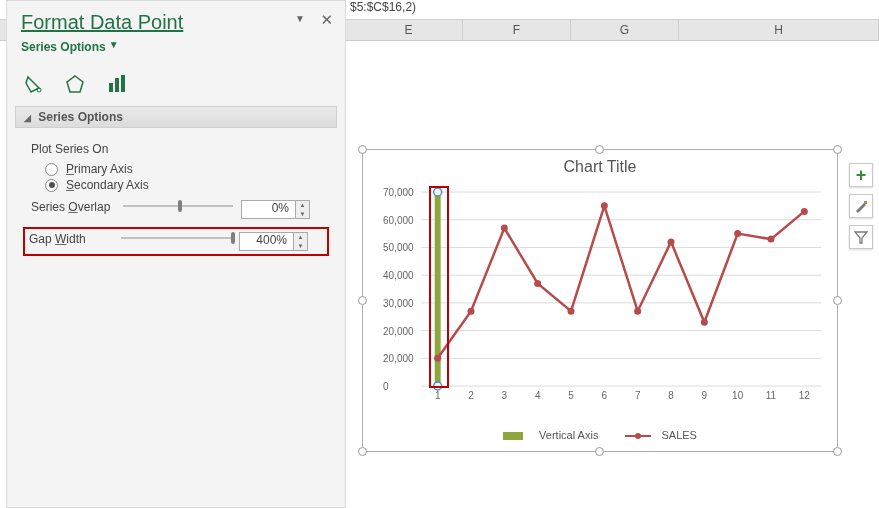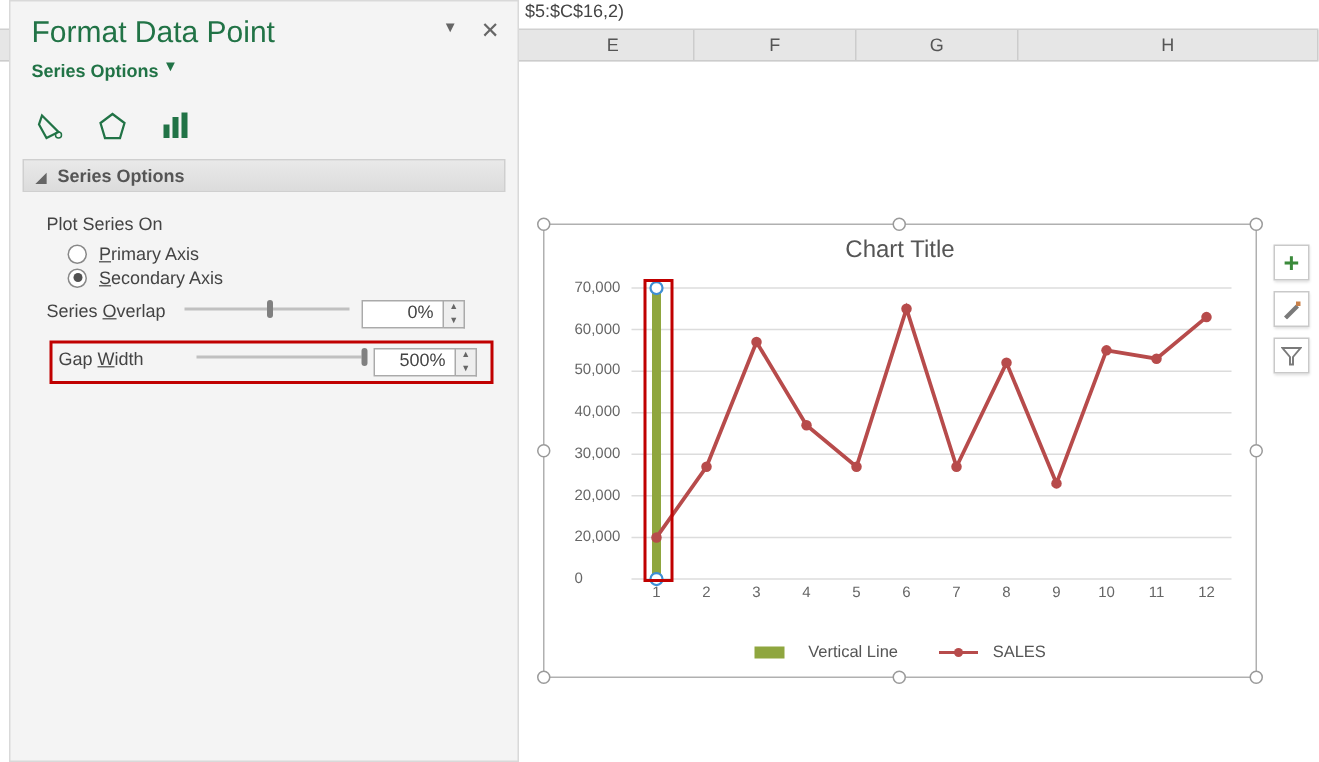--- a/index.html
+++ b/index.html
@@ -6,21 +6,21 @@
   body { margin: 0; width: 879px; height: 508px; background: #fff; position: relative; overflow: hidden; }
   
   
   .formula-bar { position:absolute; top:0; left:345; height:20px; font-size:12px; color:#444; padding-left:350px; border-bottom:1px solid #d0d0d0; width:100%; background:#fff;}
   .col-headers { position:absolute; top:20px; left:0; width:100%; height:21px; background:#e6e6e6; border-bottom:1px solid #ccc;}
   .col-h { position:absolute; top:0; height:20px; border-right:1px solid #ccc; text-align:center; font-size:12px; color:#555; line-height:20px;}
   
   
   .pane { position:absolute; top:0; left:6px; width:340px; height:508px; background:#f4f4f4; border:1px solid #d9d9d9;}
   .pane-header { padding:10px 14px 4px; }
-  .pane-title { color:#217346; font-size:20px; font-weight:300;}
+  .pane-title { color:#217346; font-size:20px; font-weight:300;text-decoration:underline;}
   .pane-dropdown { display:flex; align-items:center; }
   .pane-caret { color:#217346; font-size:10px; margin-left:3px;}
   .pane-close { position:absolute; top:10px; right:12px; font-size:15px; color:#666;}
   .pane-menu-arrow { position:absolute; top:12px; right:40px; color:#666; font-size:10px;}
   .pane-sub { color:#217346; font-size:12px; font-weight:600; margin-top:6px;}
   .tab-icons { display:flex; gap:18px; padding:14px 14px 10px;}
   .tab-ic { width:24px; height:24px; display:flex; align-items:center; justify-content:center;}
   .section-bar { background:linear-gradient(#e9e9e9,#dcdcdc); border:1px solid #cfcfcf; padding:3px 8px; font-size:12px; font-weight:600; color:#555; margin:0 8px;}
   .section-bar .tri { color:#666; font-size:9px; margin-right:4px;}
   .body { padding:8px 16px; font-size:12px; color:#444;}
@@ -29,21 +29,21 @@
   .radio { width:13px; height:13px; border-radius:50%; border:1px solid #888; display:inline-flex; align-items:center; justify-content:center; background:#fff;}
   .radio.sel::after { content:""; width:6px; height:6px; background:#505050; border-radius:50%;}
   .ctrl-row { display:flex; align-items:flex-start; margin:8px 0 0 8px;}
   .ctrl-row .name { width:92px; }
   .slider-track { position:relative; width:110px; height:12px; }
   .slider-track::before { content:""; position:absolute; left:0; right:0; top:5px; height:2px; background:#c0c0c0;}
   .slider-thumb { position:absolute; top:0; width:4px; height:12px; background:#808080; border-radius:2px;}
   .spin { margin-left:8px; display:flex;}
   .spin-input { width:55px; height:19px; border:1px solid #aaa; font-size:12px; text-align:right; padding-right:6px; background:#fff;}
   .spin-btns { width:14px; height:19px; border:1px solid #aaa; border-left:none; background:#eee; display:flex; flex-direction:column; font-size:6px; color:#666; align-items:center; justify-content:space-around;}
-  .red-box { border:2px solid #c00000; padding:3px 4px; margin-top:8px;margin-left:10px;}
+  .red-box { border:2px solid #c00000; padding:3px 4px; margin-top:8px;}
   
   
   .chart-shell { position:absolute; top:149px; left:362px; width:476px; height:303px; border:1px solid #b0b0b0; background:#fff;}
   .sel-handle { width:9px; height:9px; border:1px solid #9a9a9a; background:#fff; border-radius:50%; position:absolute;}
   .chart-title { text-align:center; font-size:16px; color:#555; padding:8px 0 2px;}
   .plot { position:absolute; top:42px; left:58px; width:400px; height:194px;}
   .ytick { position:absolute; right:406px; width:48px; text-align:left; font-size:10px; color:#666; transform:translateY(-50%);}
   .xtick { position:absolute; top:198px; font-size:10px; color:#666; transform:translateX(-50%);}
   .legend { position:absolute; bottom:10px; left:0; right:0; text-align:center; font-size:11px; color:#555;}
   .legend span { margin:0 8px;}
@@ -128,21 +128,21 @@
       </div>
     </div>
 
     <div class="red-box">
       <div class="ctrl-row" style="margin:0">
         <div class="name">Gap <span class="u">W</span>idth</div>
         <div class="slider-track">
             <div class="slider-thumb" style="left:100%"></div>
           </div>
         <div class="spin">
-          <div class="spin-input">500%</div>
+          <div class="spin-input">400%</div>
           <div class="spin-btns">
               <span>▲</span>
               <span>▼</span>
             </div>
         </div>
       </div>
     </div>
   </div>
 </div>
 
@@ -184,21 +184,21 @@
         <circle cx="350" cy="47.11428571428573" r="3.5" fill="#b74b4b"></circle>
         <circle cx="383.33333333333337" cy="19.400000000000006" r="3.5" fill="#b74b4b"></circle>
         <circle cx="16.666666666666668" cy="0" r="4" fill="#fff" stroke="#3f8fd4" stroke-width="1.5"></circle>
         <circle cx="16.666666666666668" cy="194" r="4" fill="#fff" stroke="#3f8fd4" stroke-width="1.5"></circle>
       </svg>
     <div class="red-hl" style="top:-6px;left:8px;width:20px;height:202px"></div>
   </div>
   <div id="axis-labels"></div>
 
   <div class="legend">
-    <span><span class="leg-sw" style="background:#8fa63f"></span><span>Vertical Line</span></span>
+    <span><span class="leg-sw" style="background:#8fa63f"></span><span>Vertical Axis</span></span>
     <span><svg width="26" height="10" style="vertical-align:middle;margin-right:2px">
           <line x1="0" y1="5" x2="26" y2="5" stroke="#b74b4b" stroke-width="2"></line>
           <circle cx="13" cy="5" r="3" fill="#b74b4b"></circle>
         </svg><span>SALES</span></span>
   </div>
 <div class="ytick" style="top: 236px;">0</div>
     <div class="ytick" style="top: 208.286px;">20,000</div>
     <div class="ytick" style="top: 180.571px;">20,000</div>
     <div class="ytick" style="top: 152.857px;">30,000</div>
     <div class="ytick" style="top: 125.143px;">40,000</div>

